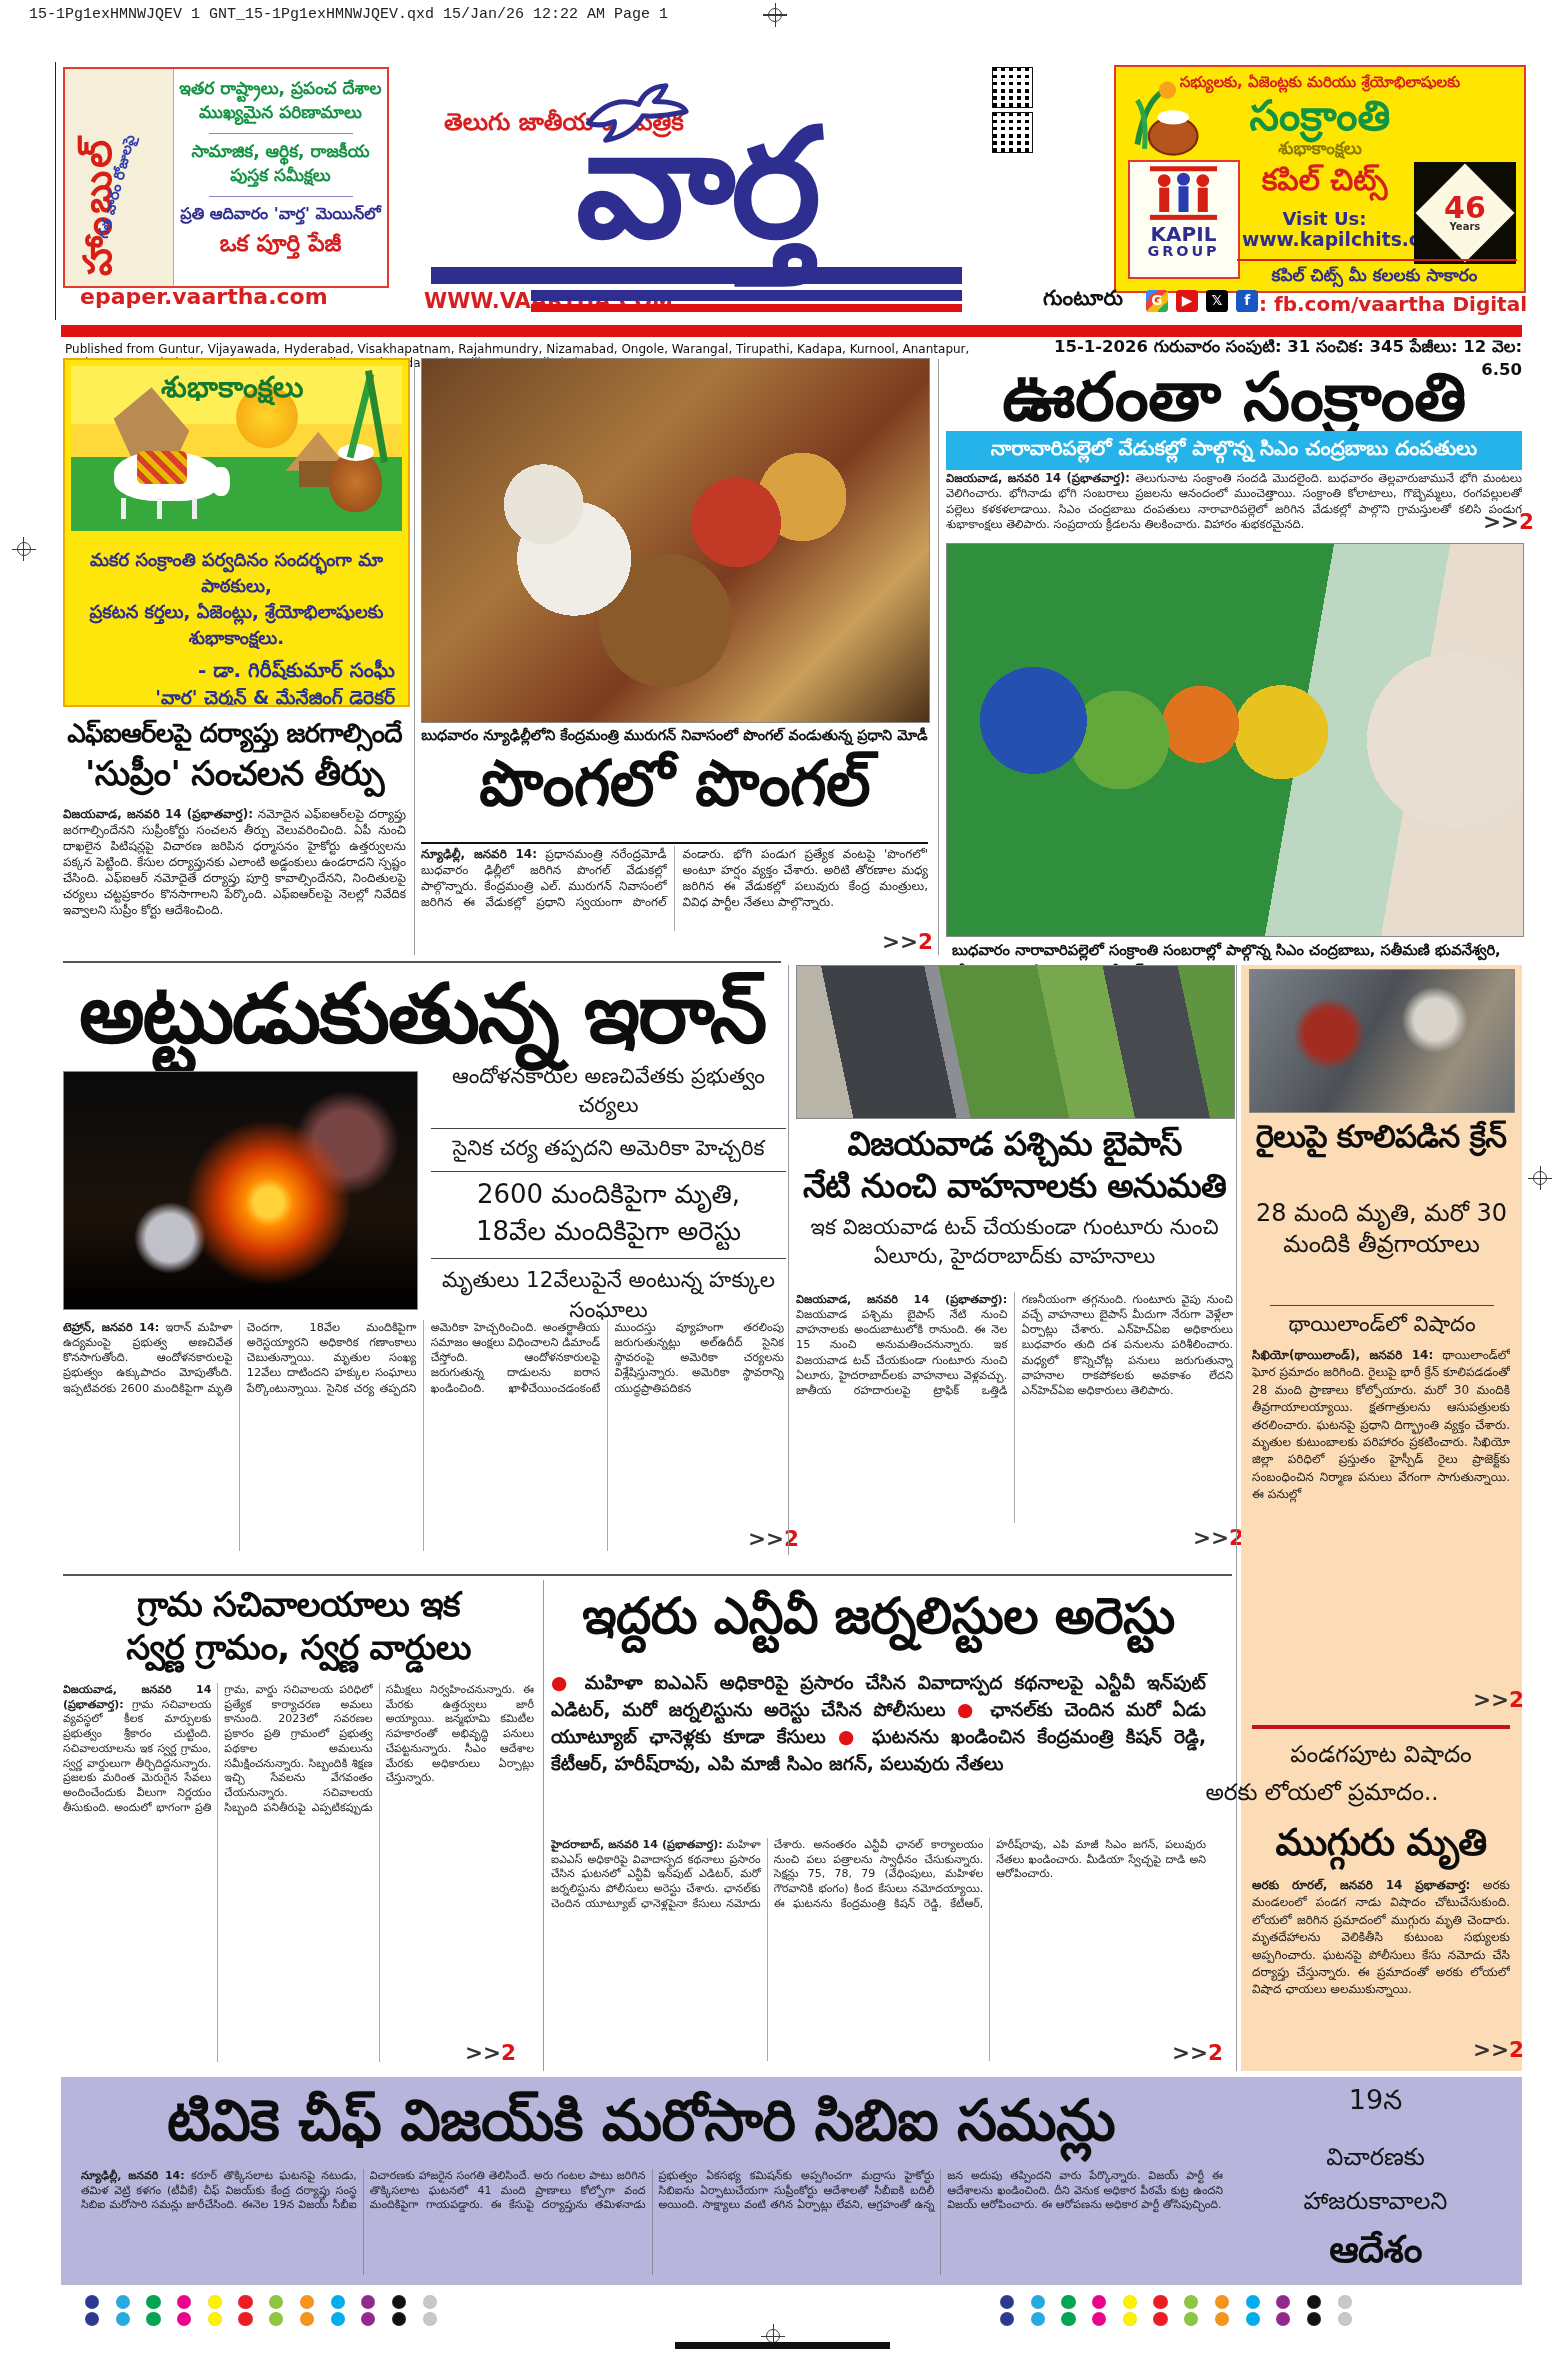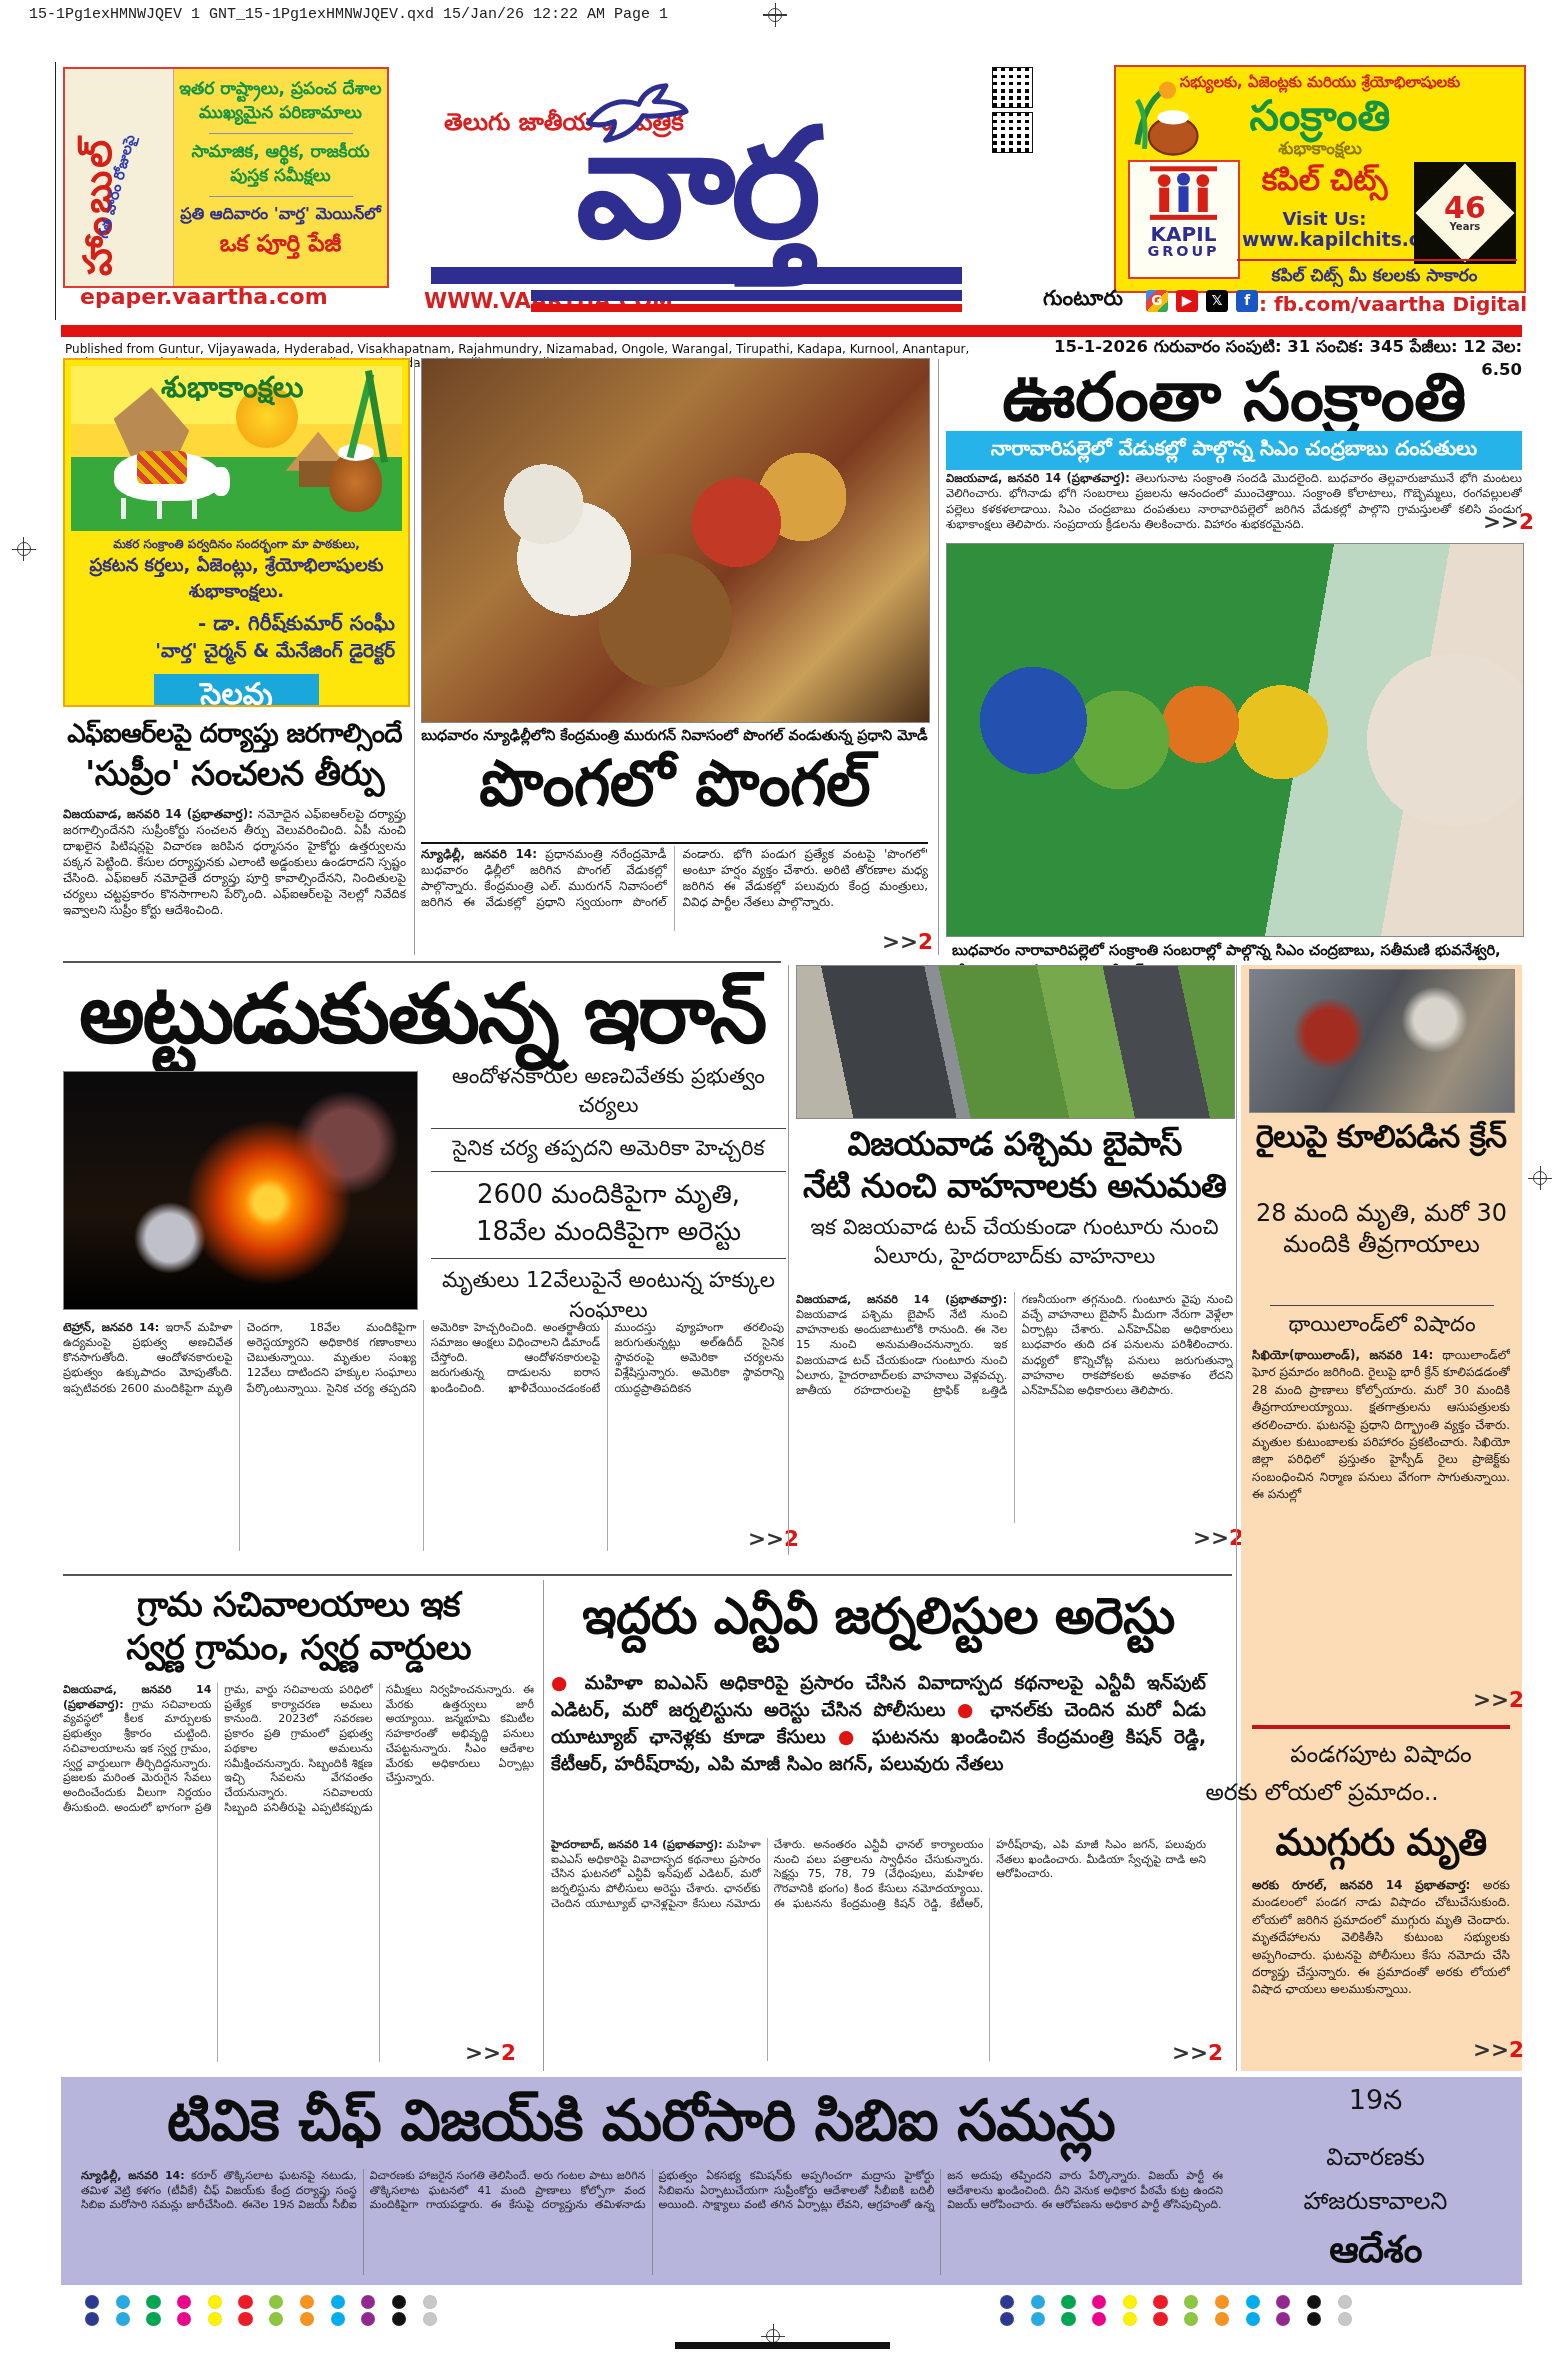--- a/index.html
+++ b/index.html
@@ -51,21 +51,21 @@
   <div class="reg" style="left:761px;top:2324px;">
       <i></i>
     </div>
   <div class="abs" style="left:55px;top:62px;width:1.4px;height:258px;background:#222;"></div>
 
   <div class="abs" style="left:63px;top:67px;width:322px;height:217px;border:2.9px solid #e23a2e;background:#f5efda;display:flex;">
     <div style="width:108px;position:relative;border-right:1.4px solid #c9b;">
       <div style="writing-mode:vertical-rl;transform:rotate(180deg);font-size:39px;font-weight:900;color:#d62015;position:absolute;left:5.7px;top:5.7px;height:201px;letter-spacing:2.9px;">హాంబుల్</div>
       <div style="position:absolute;right:1.4px;top:108px;transform:rotate(-75deg);color:#2d3bb0;font-size:14.4px;font-weight:bold;white-space:nowrap;">గత వారం రోజులపై</div>
     </div>
-    <div style="flex:1;background:#fde047;padding:8.6px 4.3px;text-align:center;">
+    <div style="flex:1;background:#ffffff;padding:8.6px 4.3px;text-align:center;">
       <div class="green" style="font-size:17px;font-weight:bold;">ఇతర రాష్ట్రాలు, ప్రపంచ దేశాల</div>
       <div class="green" style="font-size:17px;font-weight:bold;">ముఖ్యమైన పరిణామాలు</div>
       <div style="border-top:1.4px solid #88c;width:144px;margin:7.2px auto;"></div>
       <div class="green" style="font-size:17px;font-weight:bold;">సామాజిక, ఆర్థిక, రాజకీయ</div>
       <div class="green" style="font-size:17px;font-weight:bold;">పుస్తక సమీక్షలు</div>
       <div style="border-top:1.4px solid #88c;width:144px;margin:7.2px auto;"></div>
       <div class="blue" style="font-size:16px;font-weight:bold;">ప్రతి ఆదివారం 'వార్త' మెయిన్‌లో</div>
       <div class="red" style="font-size:23px;font-weight:900;margin-top:2.9px;">ఒక పూర్తి పేజీ</div>
     </div>
   </div>
@@ -152,21 +152,21 @@
       <div class="abs" style="left:141px;top:101px;width:18.7px;height:29px;background:#fff;border-radius:40%;"></div>
       <div class="abs" style="left:50px;top:132px;width:5.7px;height:21.5px;background:#eee;"></div>
       <div class="abs" style="left:86px;top:132px;width:5.7px;height:21.5px;background:#eee;"></div>
       <div class="abs" style="left:121px;top:132px;width:5.7px;height:21.5px;background:#eee;"></div>
       <div class="abs" style="left:258px;top:86px;width:53px;height:60px;background:radial-gradient(#c9742c,#8a4614);border-radius:50% 50% 46% 46%;"></div>
       <div class="abs" style="left:267px;top:78px;width:36px;height:17px;background:#fff;border-radius:50%;"></div>
       <div class="abs" style="left:286px;top:7.2px;width:7.2px;height:86px;background:#2f9e3c;transform:rotate(14deg);"></div>
       <div class="abs" style="left:302px;top:4.3px;width:7.2px;height:93px;background:#27892f;transform:rotate(-10deg);"></div>
       <div class="abs green ctr" style="left:43px;top:4.3px;width:237px;font-size:29px;font-weight:900;color:#157a2e;">శుభాకాంక్షలు</div>
     </div>
-    <div class="ctr blue" style="font-size:12px;font-weight:bold;margin-top:6px;">మకర సంక్రాంతి పర్వదినం సందర్భంగా మా పాఠకులు,</div>
+    <div class="ctr blue" style="font-size:18px;font-weight:bold;margin-top:18px;">మకర సంక్రాంతి పర్వదినం సందర్భంగా మా పాఠకులు,</div>
     <div class="ctr blue" style="font-size:18px;font-weight:bold;">ప్రకటన కర్తలు, ఏజెంట్లు, శ్రేయోభిలాషులకు శుభాకాంక్షలు.</div>
     <div style="text-align:right;padding-right:13px;margin-top:5.7px;font-size:20px;font-weight:900;color:#243296;">- డా. గిరీష్‌కుమార్ సంఘీ</div>
     <div style="text-align:right;padding-right:13px;font-size:18.7px;font-weight:bold;color:#243296;">'వార్త' చైర్మన్ &amp; మేనేజింగ్ డైరెక్టర్</div>
     <div style="margin:7.2px auto 0;width:165px;background:#1aa7dc;color:#fff;text-align:center;font-size:30px;font-weight:900;padding:2.9px 0;">సెలవు</div>
 
   </div>
 
   <div class="abs ctr hl" style="left:63px;top:718px;width:343px;font-size:26px;">ఎఫ్ఐఆర్‌లపై దర్యాప్తు జరగాల్సిందే</div>
   <div class="abs ctr hl" style="left:63px;top:753px;width:343px;font-size:34px;">'సుప్రీం' సంచలన తీర్పు</div>
   <div class="abs body-txt" style="left:63px;top:806px;width:343px;height:149px;">

